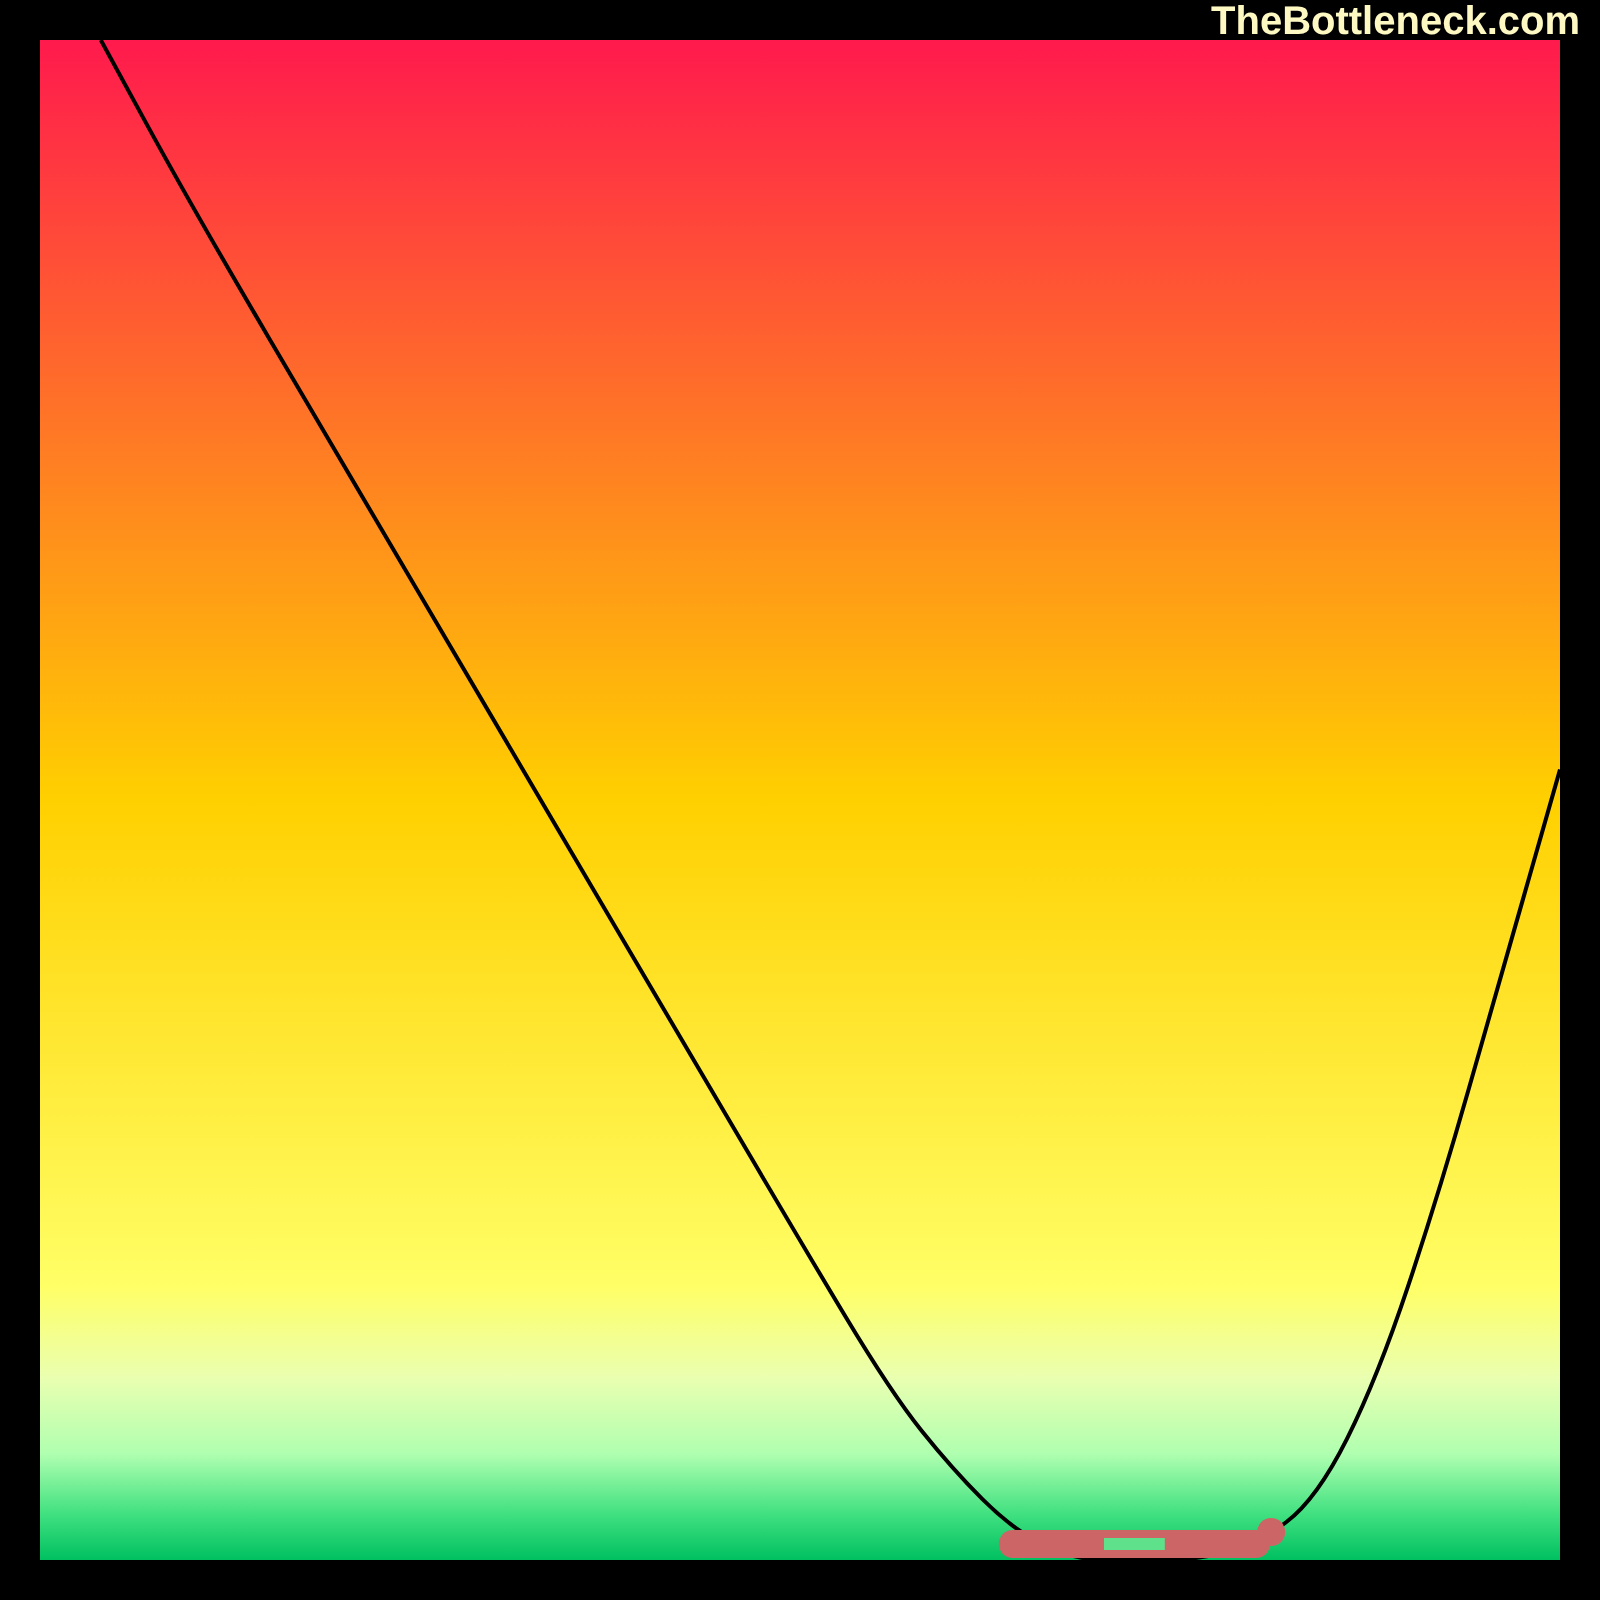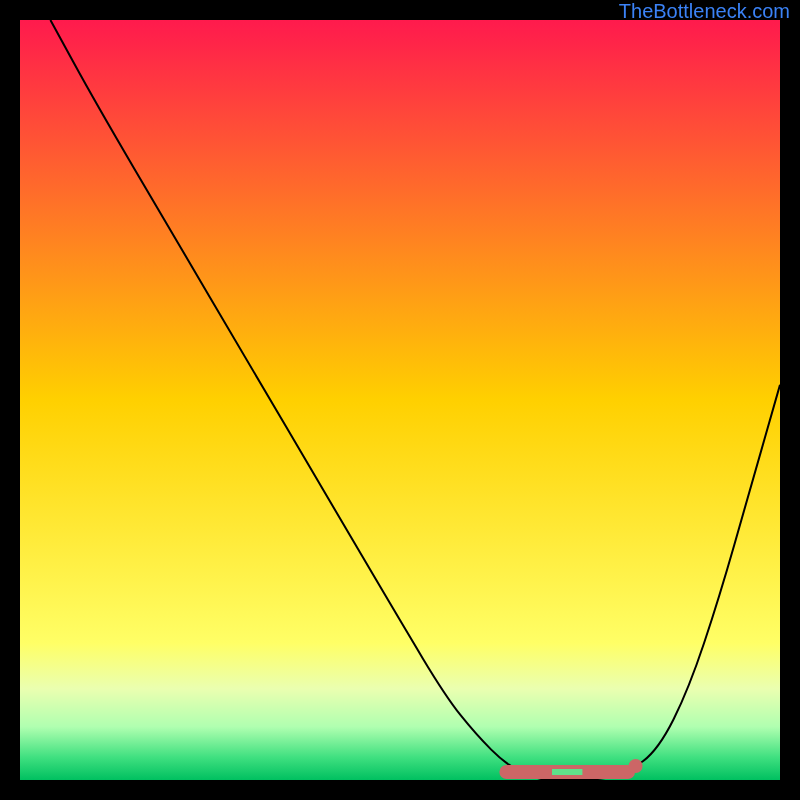--- a/index.html
+++ b/index.html
@@ -21,23 +21,23 @@
     position: absolute;
     left: 20px;
     top: 20px;
     width: 760px;
     height: 760px;
   }
   .watermark {
     position: absolute;
     top: 0px;
     right: 10px;
-    color: #3b82f6;
+    color: #fef9c3;
     font-size: 20px;
-    font-weight: 400;
+    font-weight: 700;
     user-select: none;
   }
 </style>
 </head>
 <body>
 
 <div class="stage">
   <div class="watermark">TheBottleneck.com</div>
 
   <svg class="plot" viewBox="0 0 760 760" preserveAspectRatio="none">

